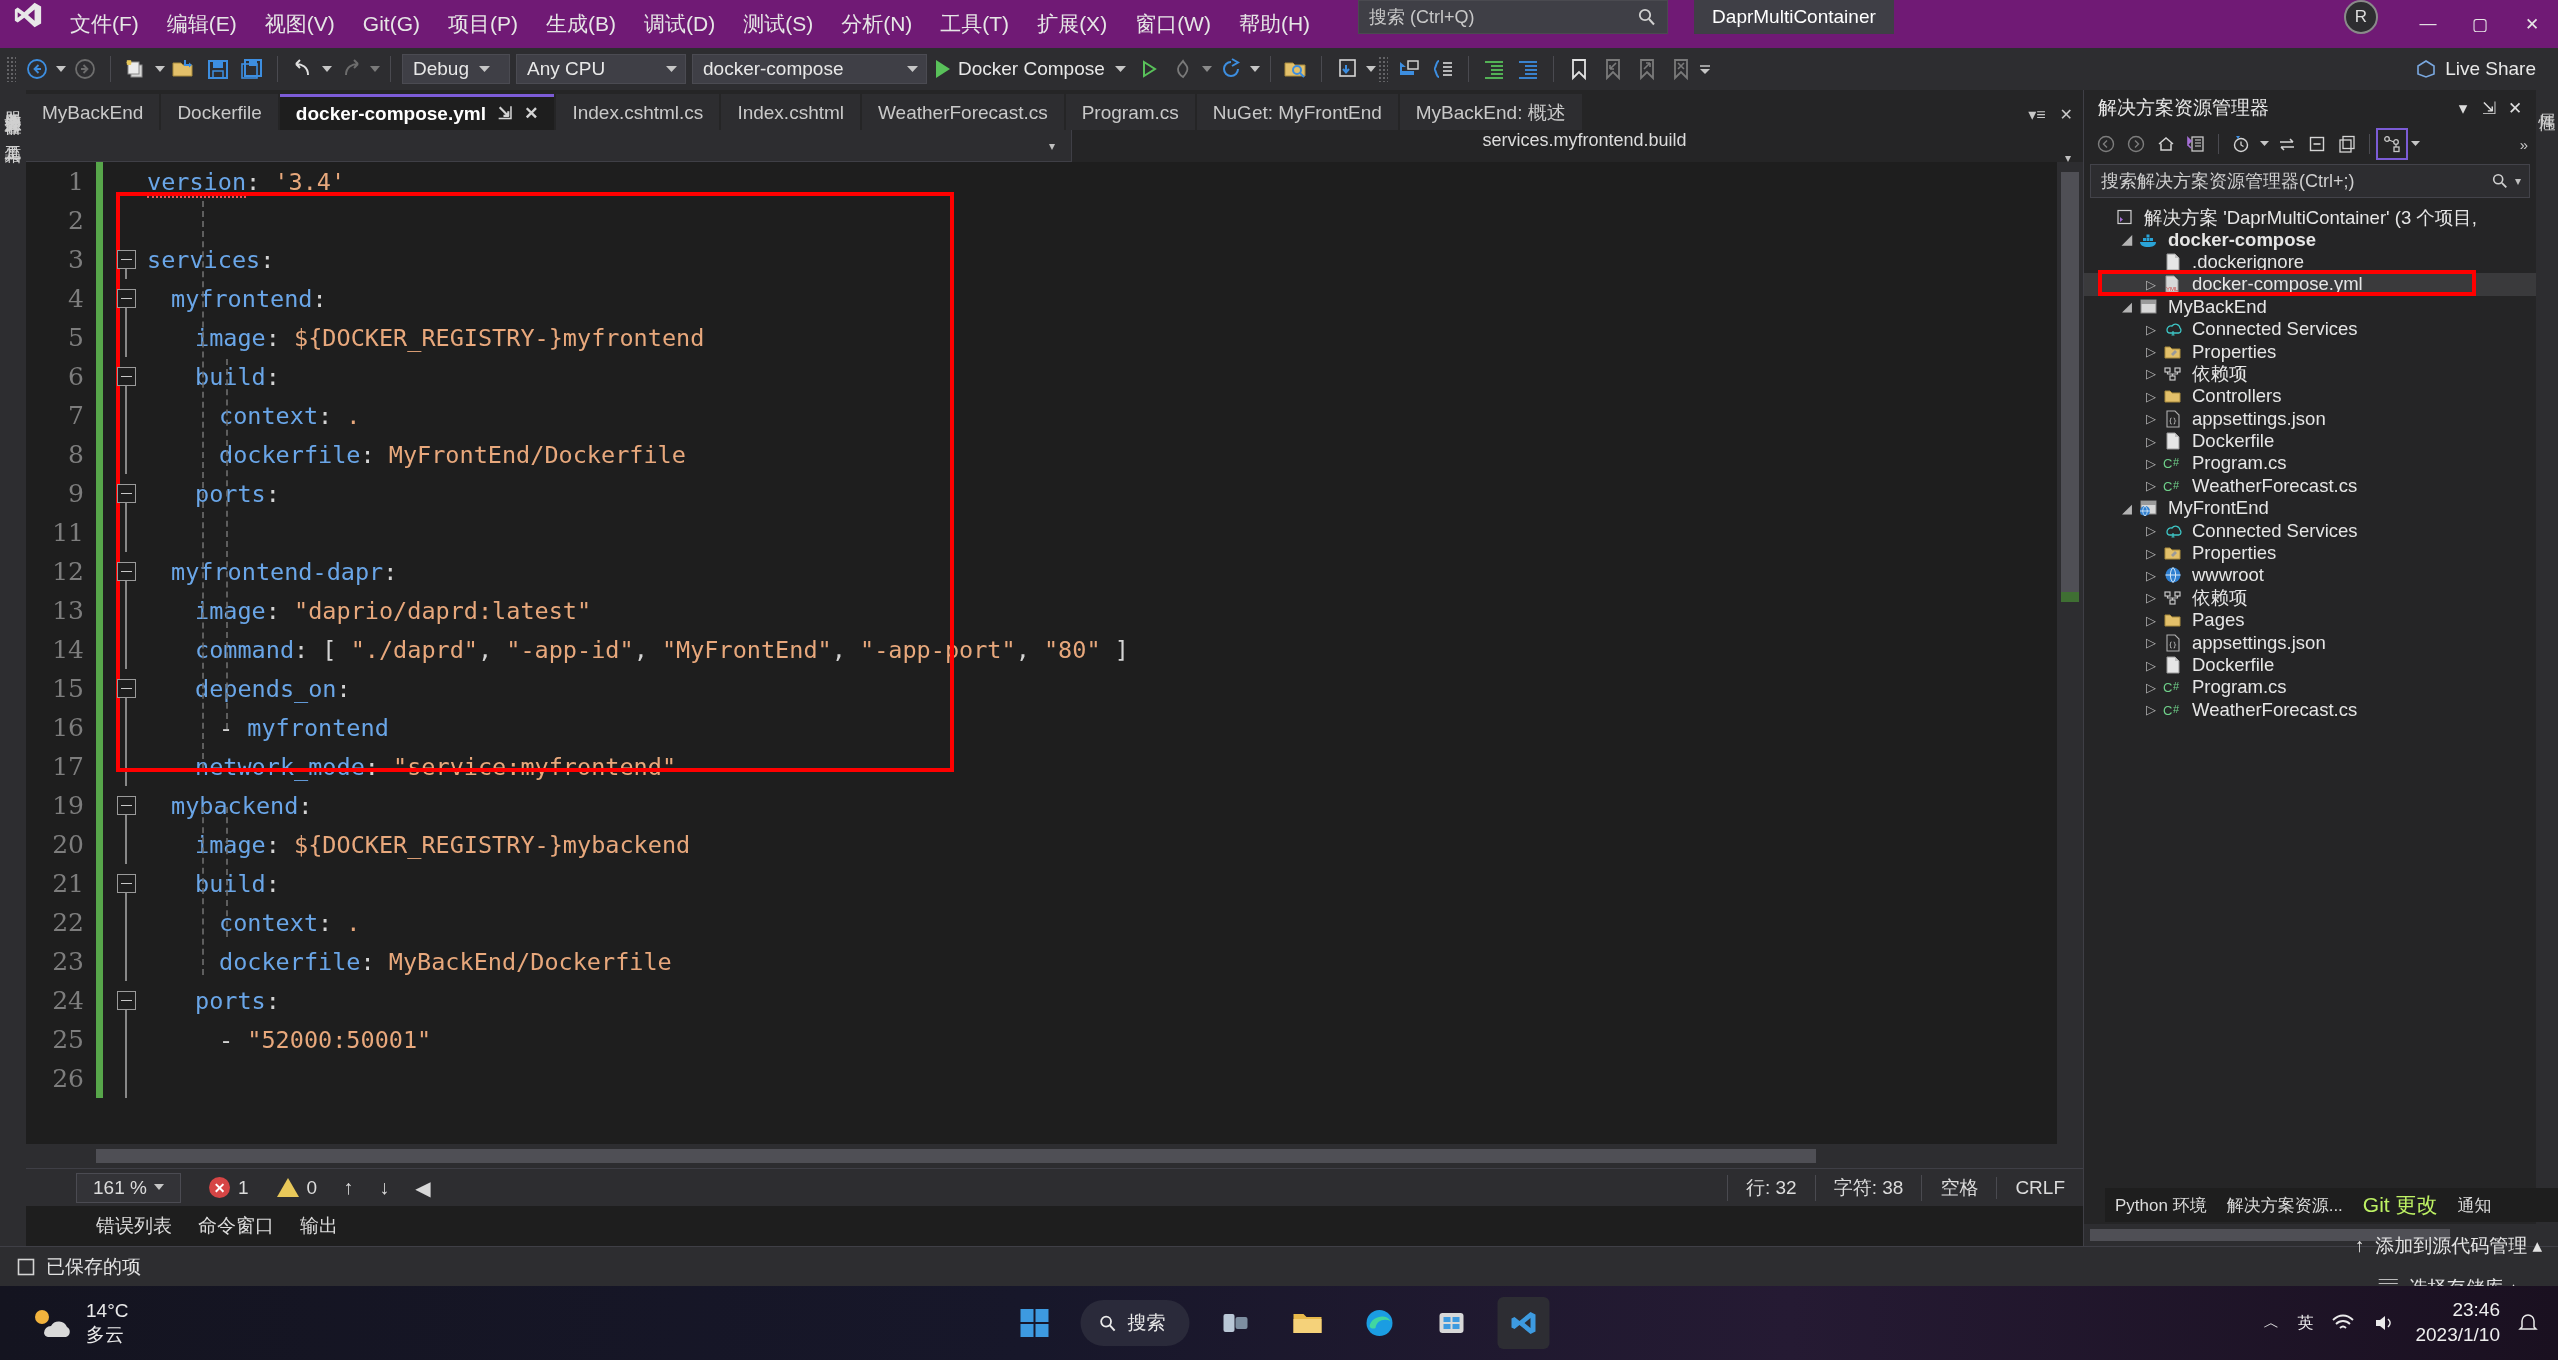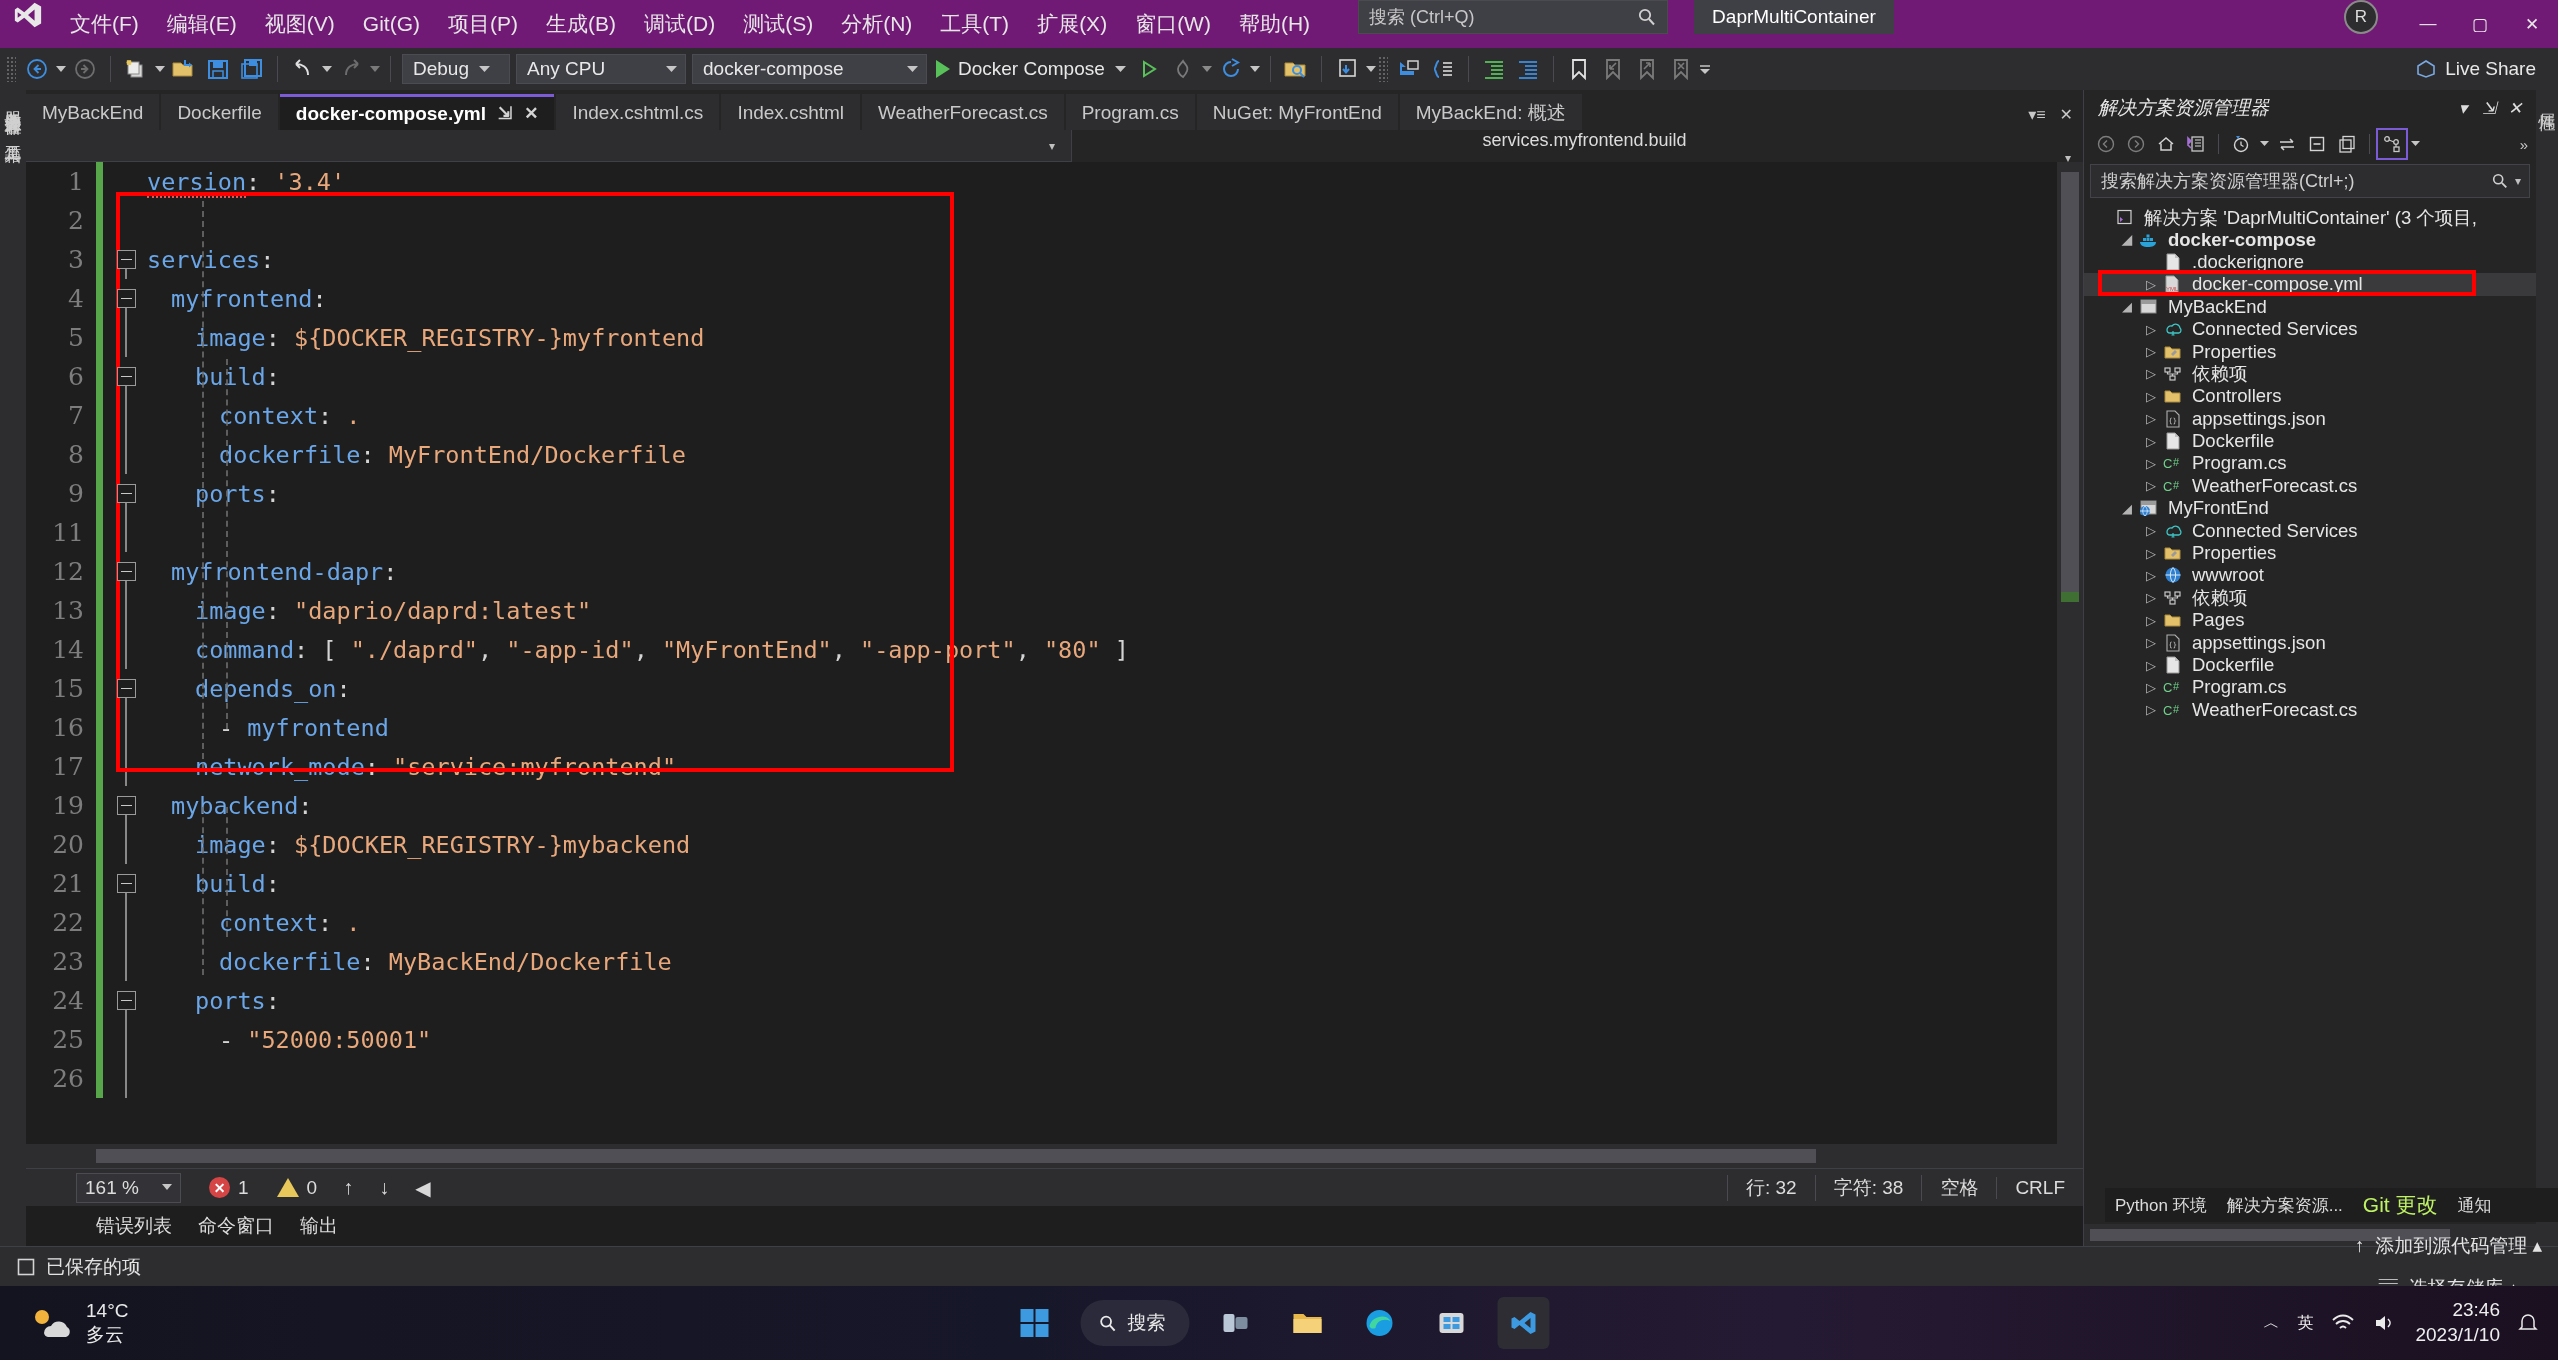--- a/index.html
+++ b/index.html
@@ -92,38 +92,38 @@
   
   .ed-vscroll { position:absolute; right:0; top:0; bottom:0; width:26px; background:#2d2d30; }
   .ed-vscroll .thumb { position:absolute; left:4px; width:18px; background:#4f4f55; }
   .ed-vscroll .upmark { position:absolute; left:4px; width:18px; height:5px; background:#57a64a;}
   .ed-hscroll { height:24px; background:#2d2d30; display:flex; align-items:center; flex:none;}
 
   
   .edstatus { height:38px; background:#2d2d30; display:flex; align-items:center; flex:none; font-size:19px; color:#dcdcdc;
      border-top:1px solid #3f3f46;}
   .edstatus .zoom { width:105px; height:30px; background:#333337; border:1px solid #4b4b52; display:flex;
-      align-items:center; justify-content:space-between; padding:0 8px; margin-left:50px;}
+      align-items:center; justify-content:space-between; padding:0 16px; margin-left:50px;}
   .err-pill { display:flex; align-items:center; margin-left:28px; gap:8px;}
   .dot-err { width:21px;height:21px;border-radius:50%;background:#d64545;color:#fff;font-size:14px;
      display:flex;align-items:center;justify-content:center;font-weight:bold;}
   .tri-warn { width:0;height:0;border-left:11px solid transparent;border-right:11px solid transparent;
      border-bottom:19px solid #e8c85a; position:relative;}
   .arrow-btn { margin-left:26px; font-size:20px; color:#d8d8d8;}
   .edstatus-right { margin-left:auto; display:flex; align-items:center; }
   .edstatus-right > div { padding:0 18px; font-size:19px; color:#dcdcdc; }
   .edstatus-right .boxed { border-left:1px solid #4a4a50; }
 
   
   .btmtabs { height:40px; background:#1e1e1e; display:flex; align-items:center; padding-left:70px; gap:26px; flex:none;}
   .btmtabs div { font-size:19px; color:#dcdcdc; }
 
   
   .right { width:453px; background:#252526; display:flex; flex-direction:column; flex:none; border-left:1px solid #3f3f46;}
-  .rp-head { height:36px; display:flex; align-items:center; padding:0 8px 0 14px;font-style:italic; }
+  .rp-head { height:36px; display:flex; align-items:center; padding:0 8px 0 14px; }
   .rp-title { font-size:19px; color:#e8e8e8; flex:1; }
   .rp-head .ic { width:26px;height:26px; display:flex;align-items:center;justify-content:center; color:#dcdcdc; font-size:17px;}
   .rp-tools { height:36px; display:flex; align-items:center; padding:0 8px; gap:2px; }
   .rp-tools .ic { width:28px;height:28px;display:flex;align-items:center;justify-content:center;}
   .rp-tools .ic.sel { outline:2px solid #7c5cd6; }
   .rp-search { height:34px; margin:2px 6px 4px 6px; background:#2d2d30; border:1px solid #43434a;
      display:flex; align-items:center; padding:0 8px 0 10px;}
   .rp-search .ph { flex:1; font-size:18px; color:#cfcfcf; }
   .tree { flex:1; overflow:hidden; position:relative; padding-top:4px; }
   .trow { height:22.4px; display:flex; align-items:center; font-size:18.5px; color:#e6e6e6; white-space:nowrap; padding-right:6px;}

